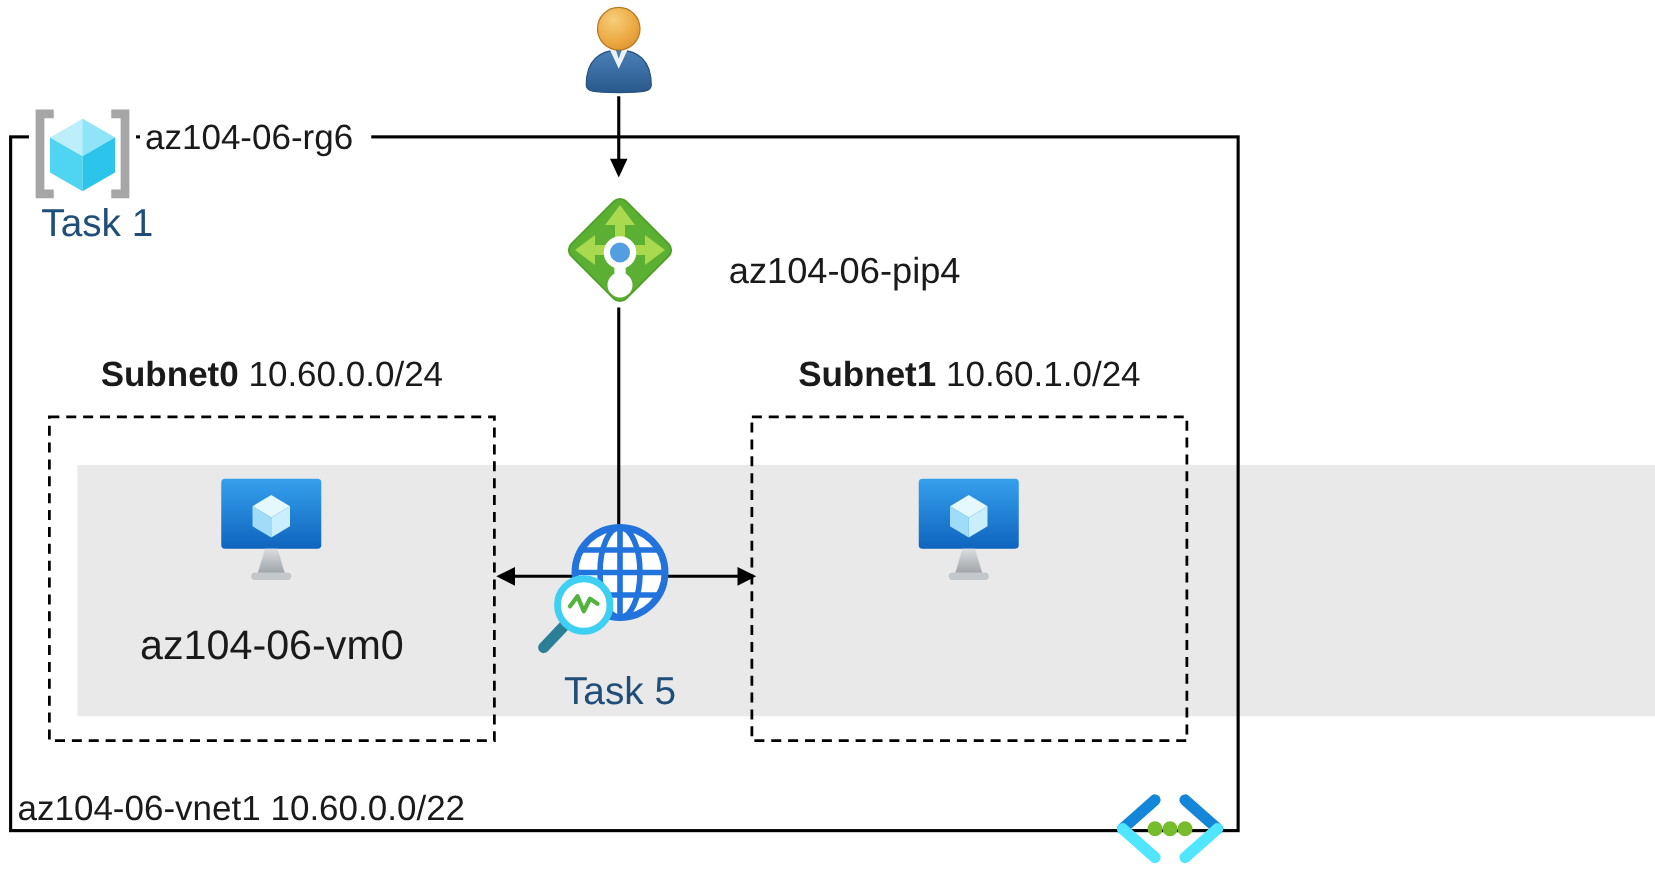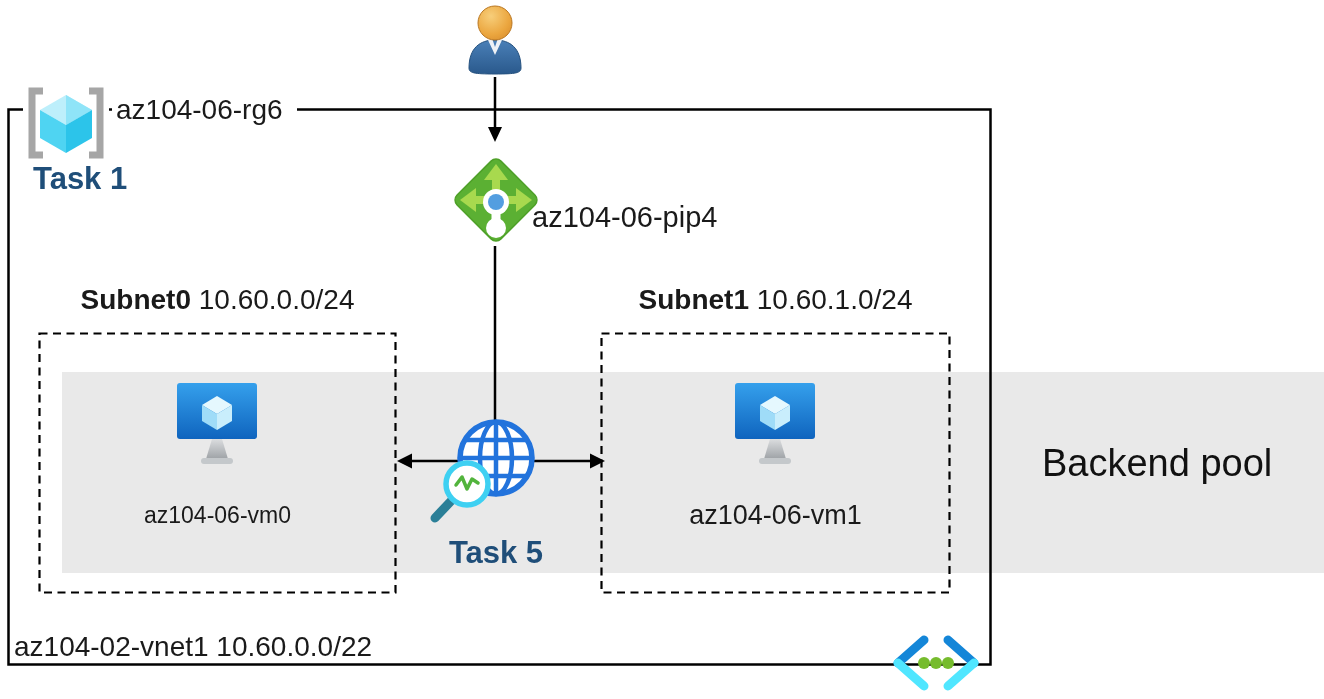--- a/index.html
+++ b/index.html
@@ -4,21 +4,21 @@
 <style>
   html,body{margin:0;padding:0;background:#fff;}
   #canvas{
     position:relative;width:1324px;height:699px;overflow:hidden;background:#ffffff;
     font-family:"Liberation Sans",sans-serif;color:#1a1a1a;
   }
   .abs{position:absolute;}
   .lbl{font-size:28px;white-space:nowrap;color:#1a1a1a;}
   .bold{font-weight:bold;text-align:center;}
   .center{text-align:center;}
-  .task{font-weight:bold;font-size:31px;color:#1F4E79;white-space:nowrap;}
+  .task{font-weight:normal;font-size:31px;color:#1F4E79;white-space:nowrap;}
   .whitebg{background:#ffffff;}
   .vm-lines div{line-height:37px;}
   #backend-pool-label{font-size:38px;color:#111;}
   svg{display:block;}
   #overlay{position:absolute;left:0;top:0;z-index:2;}
   #band{z-index:1;background:#E9E9E9;}
   .icon,.txt{z-index:3;}
 </style>
 </head>
 <body>
@@ -91,21 +91,21 @@
         <rect x="46" y="44" width="24" height="8"></rect>
         <polygon points="84,48 68,36 68,60"></polygon>
       </g>
       <rect x="43.5" y="50" width="9" height="26" fill="#fff"></rect>
       <circle cx="48" cy="76" r="10" fill="#fff"></circle>
       <circle cx="48" cy="50" r="13" fill="#fff"></circle>
       <circle cx="48" cy="50" r="8" fill="#539EE0"></circle>
     </svg>
   </div>
 
-  <div class="abs txt lbl" style="left:532px;top:201px;font-size:29px;">az104-06-pip4</div>
+  <div class="abs txt lbl" style="left:583px;top:201px;font-size:29px;">az104-06-pip4</div>
 
   <div class="abs txt lbl center" style="left:39px;top:284px;width:357px;">
     <span class="bold">Subnet0</span>
     <span>10.60.0.0/24</span>
   </div>
   <div class="abs txt lbl center" style="left:601px;top:284px;width:349px;">
     <span class="bold">Subnet1</span>
     <span>10.60.1.0/24</span>
   </div>
 
@@ -133,49 +133,47 @@
     <svg width="82" height="88" viewBox="0 0 82 88">
       <rect x="1" y="1" width="80" height="56" rx="3" fill="url(#scrG)"></rect>
       <polygon points="41,14 56,23 41,32 26,23" fill="#E5F8FE"></polygon>
       <polygon points="26,23 41,32 41,48 26,39" fill="#9FDCF8"></polygon>
       <polygon points="56,23 41,32 41,48 56,39" fill="#C9EEFC"></polygon>
       <polygon points="36,57 46,57 52,77 30,77" fill="url(#stG)"></polygon>
       <rect x="25" y="76" width="32" height="6" rx="3" fill="#C4C8CB"></rect>
     </svg>
   </div>
 
-  <div class="abs txt lbl center vm-lines" style="left:39px;top:497px;width:357px;font-size:23px;">
+  <div class="abs txt lbl center vm-lines" style="left:39px;top:497px;width:357px;font-size:33px;">
     <div>az104-06-vm0</div>
   </div>
   <div class="abs txt lbl center vm-lines" style="left:601px;top:497px;width:349px;font-size:27px;">
-    <div>az104-06-vm1</div>
   </div>
 
   <div class="abs icon" style="left:420px;top:395px;">
     <svg width="145" height="135" viewBox="0 0 145 135">
       <g stroke="#2273DC" fill="none" stroke-linecap="round">
         <circle cx="76" cy="63" r="36" stroke-width="5.5" fill="#fff"></circle>
         <ellipse cx="76" cy="63" rx="16" ry="36" stroke-width="4.5"></ellipse>
         <line x1="76" y1="27" x2="76" y2="99" stroke-width="4.5"></line>
         <line x1="40" y1="63" x2="112" y2="63" stroke-width="4.5"></line>
         <line x1="45" y1="45" x2="107" y2="45" stroke-width="4.5"></line>
         <line x1="45" y1="81" x2="107" y2="81" stroke-width="4.5"></line>
       </g>
       <line x1="32" y1="105" x2="15" y2="123" stroke="#2B7F97" stroke-width="9" stroke-linecap="round"></line>
       <circle cx="47" cy="89" r="21" fill="#fff" stroke="#3ED0F2" stroke-width="5.5"></circle>
       <polyline points="36,90 42,82 47,94 52,84 58,88" fill="none" stroke="#52B43C" stroke-width="3.5" stroke-linecap="round" stroke-linejoin="round"></polyline>
     </svg>
   </div>
 
   <div class="abs txt task center" style="left:410px;top:535px;width:172px;">Task 5</div>
 
-  <div class="abs txt" id="backend-pool-label" style="left:1042px;top:442px;white-space:nowrap;">Backend pool</div>
 
   <div class="abs txt lbl" style="left:14px;top:631px;">
-    <span>az104-02-vnet1</span>
+    <span>az104-06-vnet1</span>
     <span>10.60.0.0/22</span>
   </div>
 
   <div class="abs icon" style="left:886px;top:632px;">
     <svg width="100" height="62" viewBox="0 0 100 62">
       <g stroke-linecap="round">
         <line x1="38" y1="8" x2="12" y2="31" stroke="#1486D8" stroke-width="9"></line>
         <line x1="12" y1="31" x2="38" y2="54" stroke="#50E6FF" stroke-width="9"></line>
         <line x1="62" y1="8" x2="88" y2="31" stroke="#1486D8" stroke-width="9"></line>
         <line x1="88" y1="31" x2="62" y2="54" stroke="#50E6FF" stroke-width="9"></line>

